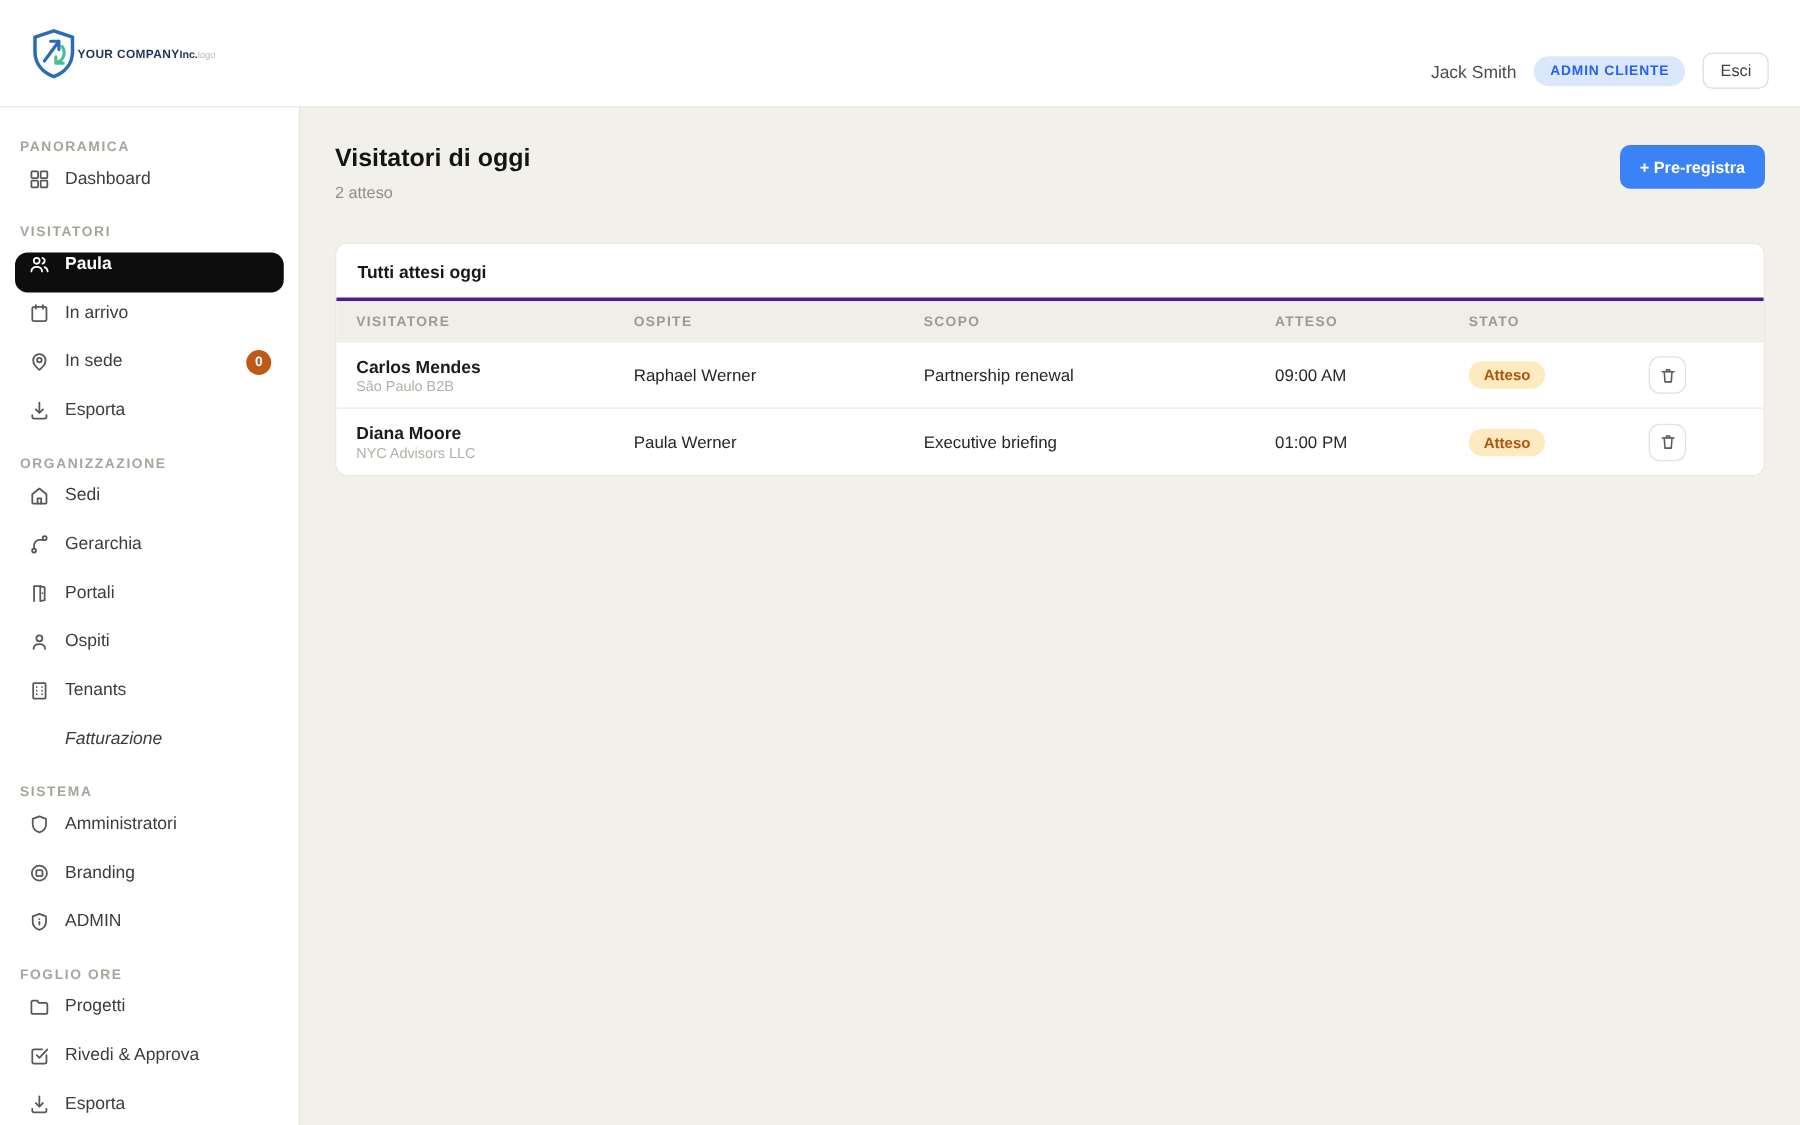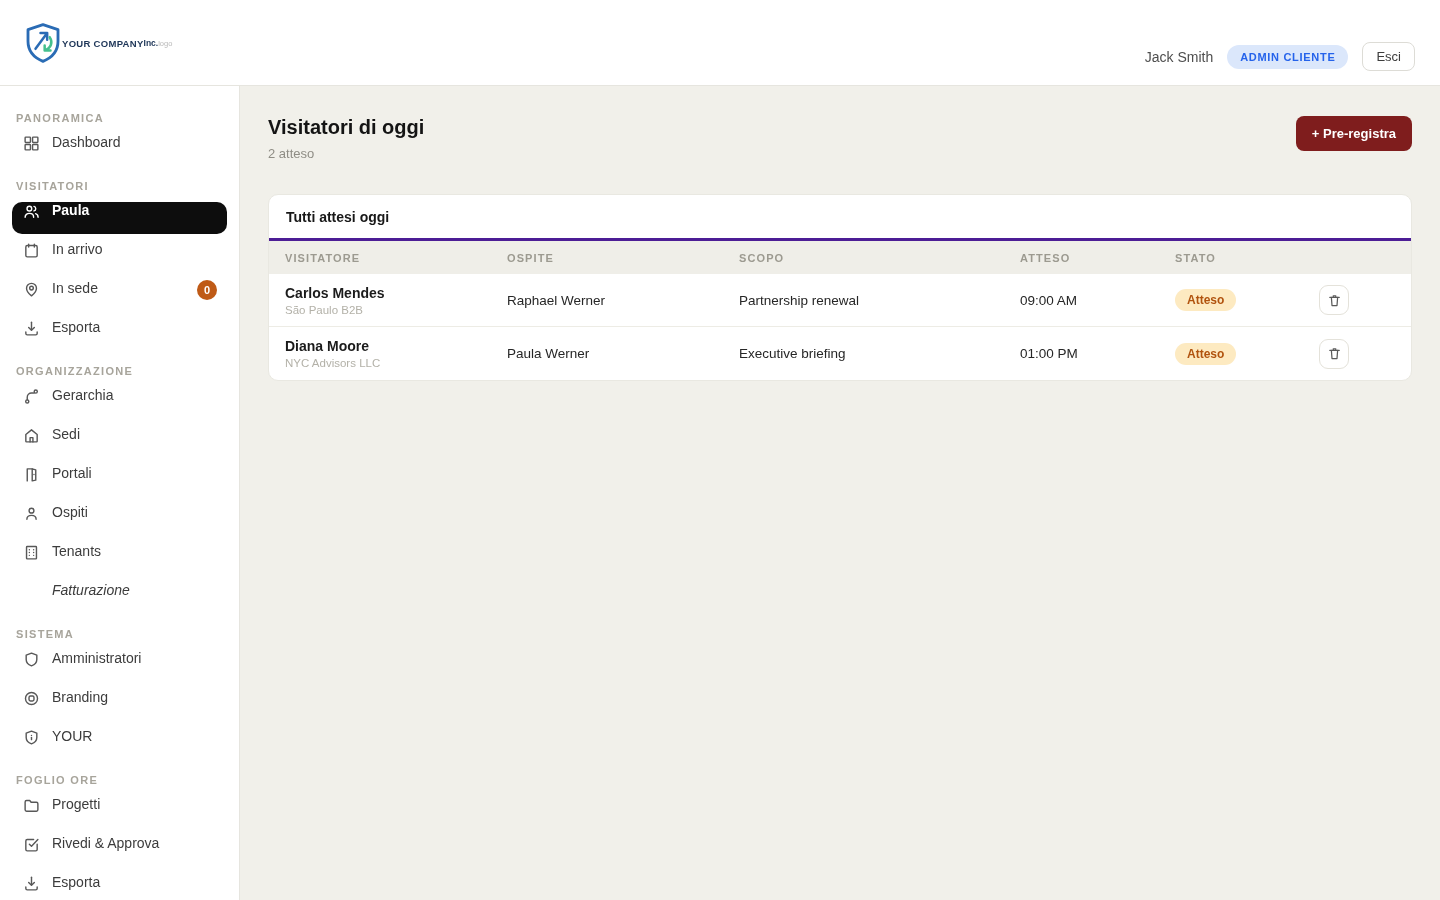--- a/index.html
+++ b/index.html
@@ -61,21 +61,21 @@
     display: flex; align-items: center; justify-content: center;
   }
   .nav-label { white-space: nowrap; }
 
   
   .main { flex: 1 1 auto; padding: 28px 28px 0 28px; min-width: 0; }
   .page-head { display: flex; align-items: flex-start; justify-content: space-between; margin-top: 2px; }
   .page-title { font-size: 20px; font-weight: 700; color: #141414; }
   .page-subtitle { font-size: 13px; color: #8f8d85; margin-top: 7px; }
   .primary-btn {
-    background: #7f1d1d; color: #ffffff; border: none; border-radius: 8px;
+    background: #3b82f6; color: #ffffff; border: none; border-radius: 8px;
     height: 35px; padding: 0 16px; font-size: 13px; font-weight: 600;
     cursor: pointer; font-family: inherit;
   }
 
   
   .card {
     margin-top: 33px; background: #ffffff; border: 1px solid #e9e8e1;
     border-radius: 10px; overflow: hidden;
   }
   .card-title {
@@ -193,39 +193,39 @@
               <path d="M4 17v2a2 2 0 0 0 2 2h12a2 2 0 0 0 2-2v-2"></path>
             </svg>
         </span>
         <span class="nav-label">Esporta</span>
       </div>
 
       <div class="section-label">Organizzazione</div>
       <div class="nav-item">
         <span class="nicon">
           <svg width="17" height="17" viewBox="0 0 24 24" fill="none" stroke="currentColor" stroke-width="2" stroke-linecap="round" stroke-linejoin="round">
+              <path d="M4 10.5 12 4l8 6.5V20a1 1 0 0 1-1 1H5a1 1 0 0 1-1-1z"></path>
+              <path d="M10 21v-6h4v6"></path>
+            </svg>
+        </span>
+        <span class="nav-label">Sedi</span>
+      </div>
+      <div class="nav-item">
+        <span class="nicon">
+          <svg width="17" height="17" viewBox="0 0 24 24" fill="none" stroke="currentColor" stroke-width="2" stroke-linecap="round" stroke-linejoin="round">
               <circle cx="6" cy="19" r="2.2"></circle>
               <circle cx="18" cy="5" r="2.2"></circle>
               <path d="M6 16.8V13a6 6 0 0 1 6-6h3.8"></path>
             </svg>
         </span>
         <span class="nav-label">Gerarchia</span>
       </div>
       <div class="nav-item">
         <span class="nicon">
           <svg width="17" height="17" viewBox="0 0 24 24" fill="none" stroke="currentColor" stroke-width="2" stroke-linecap="round" stroke-linejoin="round">
-              <path d="M4 10.5 12 4l8 6.5V20a1 1 0 0 1-1 1H5a1 1 0 0 1-1-1z"></path>
-              <path d="M10 21v-6h4v6"></path>
-            </svg>
-        </span>
-        <span class="nav-label">Sedi</span>
-      </div>
-      <div class="nav-item">
-        <span class="nicon">
-          <svg width="17" height="17" viewBox="0 0 24 24" fill="none" stroke="currentColor" stroke-width="2" stroke-linecap="round" stroke-linejoin="round">
               <path d="M13 4H6v17"></path>
               <path d="M13 4l5 1.5V20L13 21z"></path>
               <path d="M15.5 12h.01"></path>
             </svg>
         </span>
         <span class="nav-label">Portali</span>
       </div>
       <div class="nav-item">
         <span class="nicon">
           <svg width="17" height="17" viewBox="0 0 24 24" fill="none" stroke="currentColor" stroke-width="2" stroke-linecap="round" stroke-linejoin="round">
@@ -267,21 +267,21 @@
         <span class="nav-label">Branding</span>
       </div>
       <div class="nav-item">
         <span class="nicon">
           <svg width="17" height="17" viewBox="0 0 24 24" fill="none" stroke="currentColor" stroke-width="2" stroke-linecap="round" stroke-linejoin="round">
               <path d="M12 3l7.5 2.8V12c0 4.6-3.2 7.5-7.5 9-4.3-1.5-7.5-4.4-7.5-9V5.8z"></path>
               <path d="M12 9v.01"></path>
               <path d="M12 12v3"></path>
             </svg>
         </span>
-        <span class="nav-label">YOUR</span>
+        <span class="nav-label">ADMIN</span>
       </div>
 
       <div class="section-label">Foglio ore</div>
       <div class="nav-item">
         <span class="nicon">
           <svg width="17" height="17" viewBox="0 0 24 24" fill="none" stroke="currentColor" stroke-width="2" stroke-linecap="round" stroke-linejoin="round">
               <path d="M3 7a2 2 0 0 1 2-2h4.5l2 2.5H19a2 2 0 0 1 2 2V18a2 2 0 0 1-2 2H5a2 2 0 0 1-2-2z"></path>
             </svg>
         </span>
         <span class="nav-label">Progetti</span>

